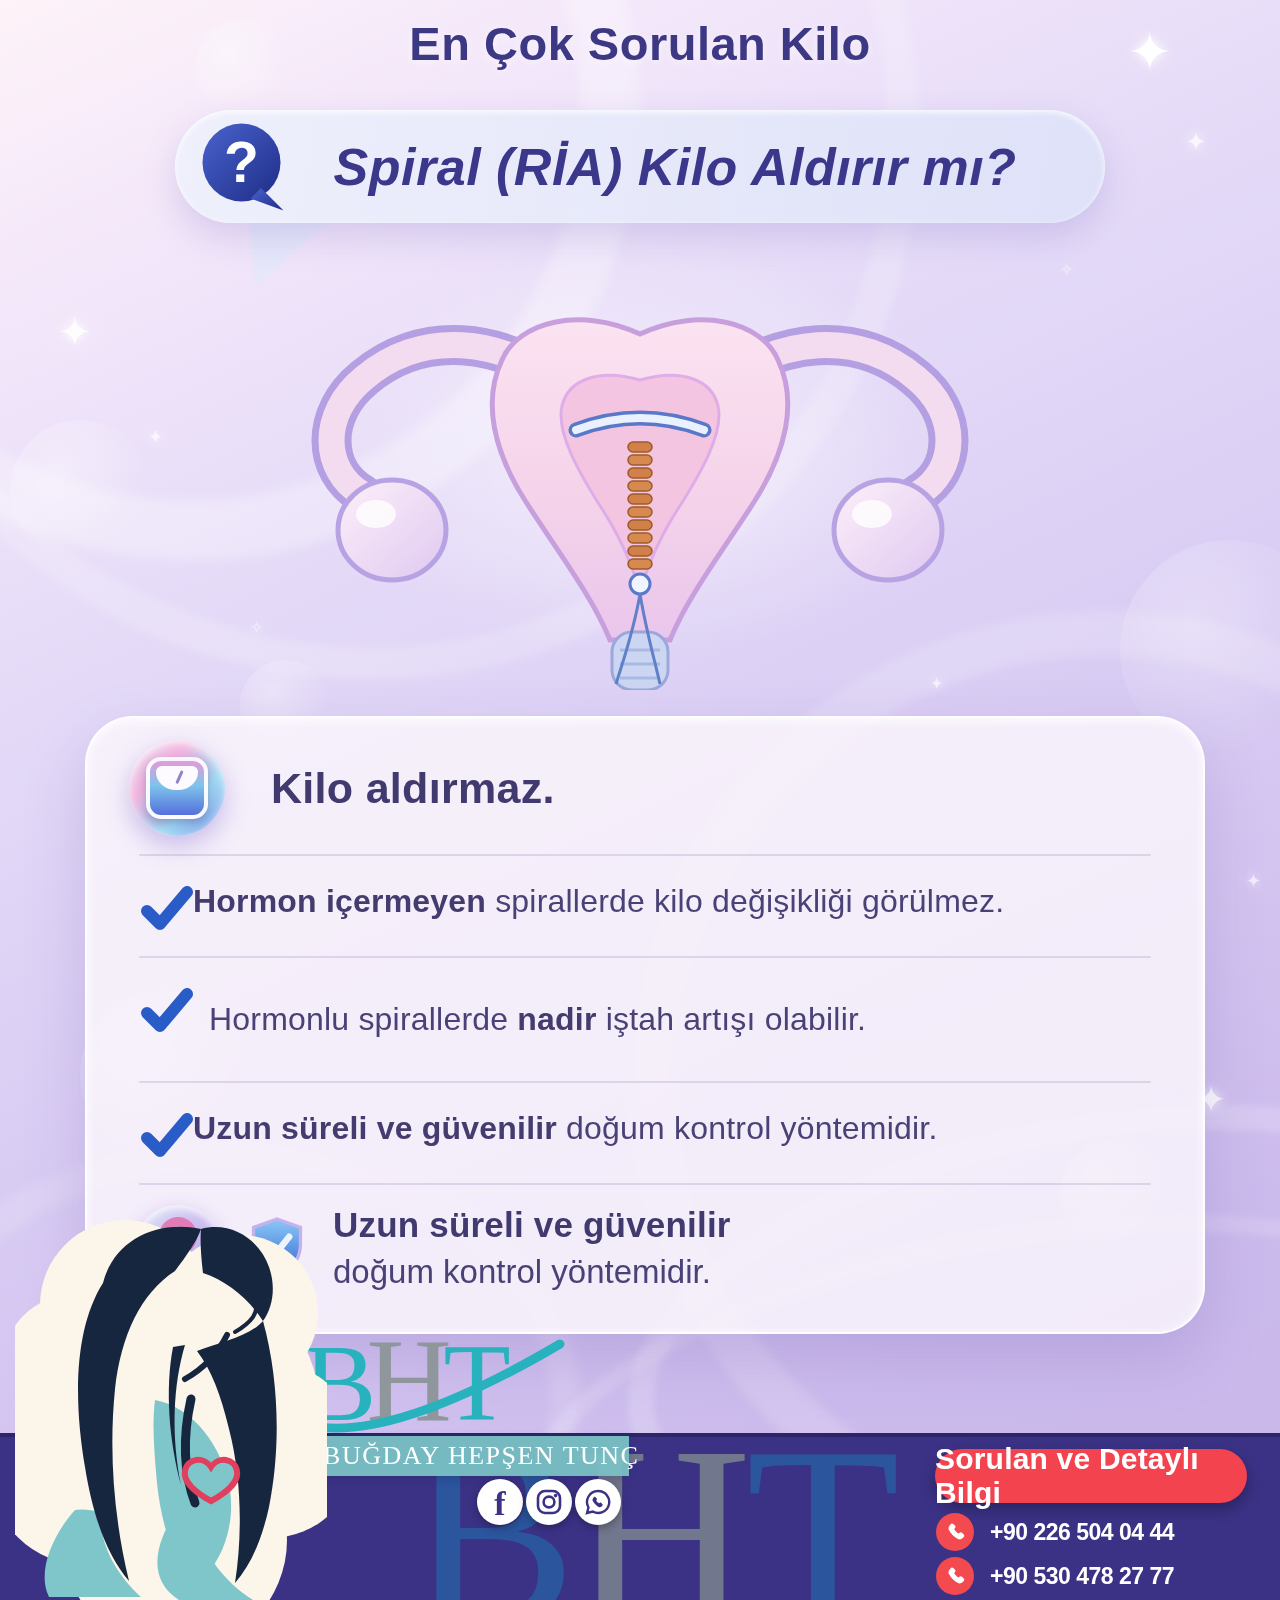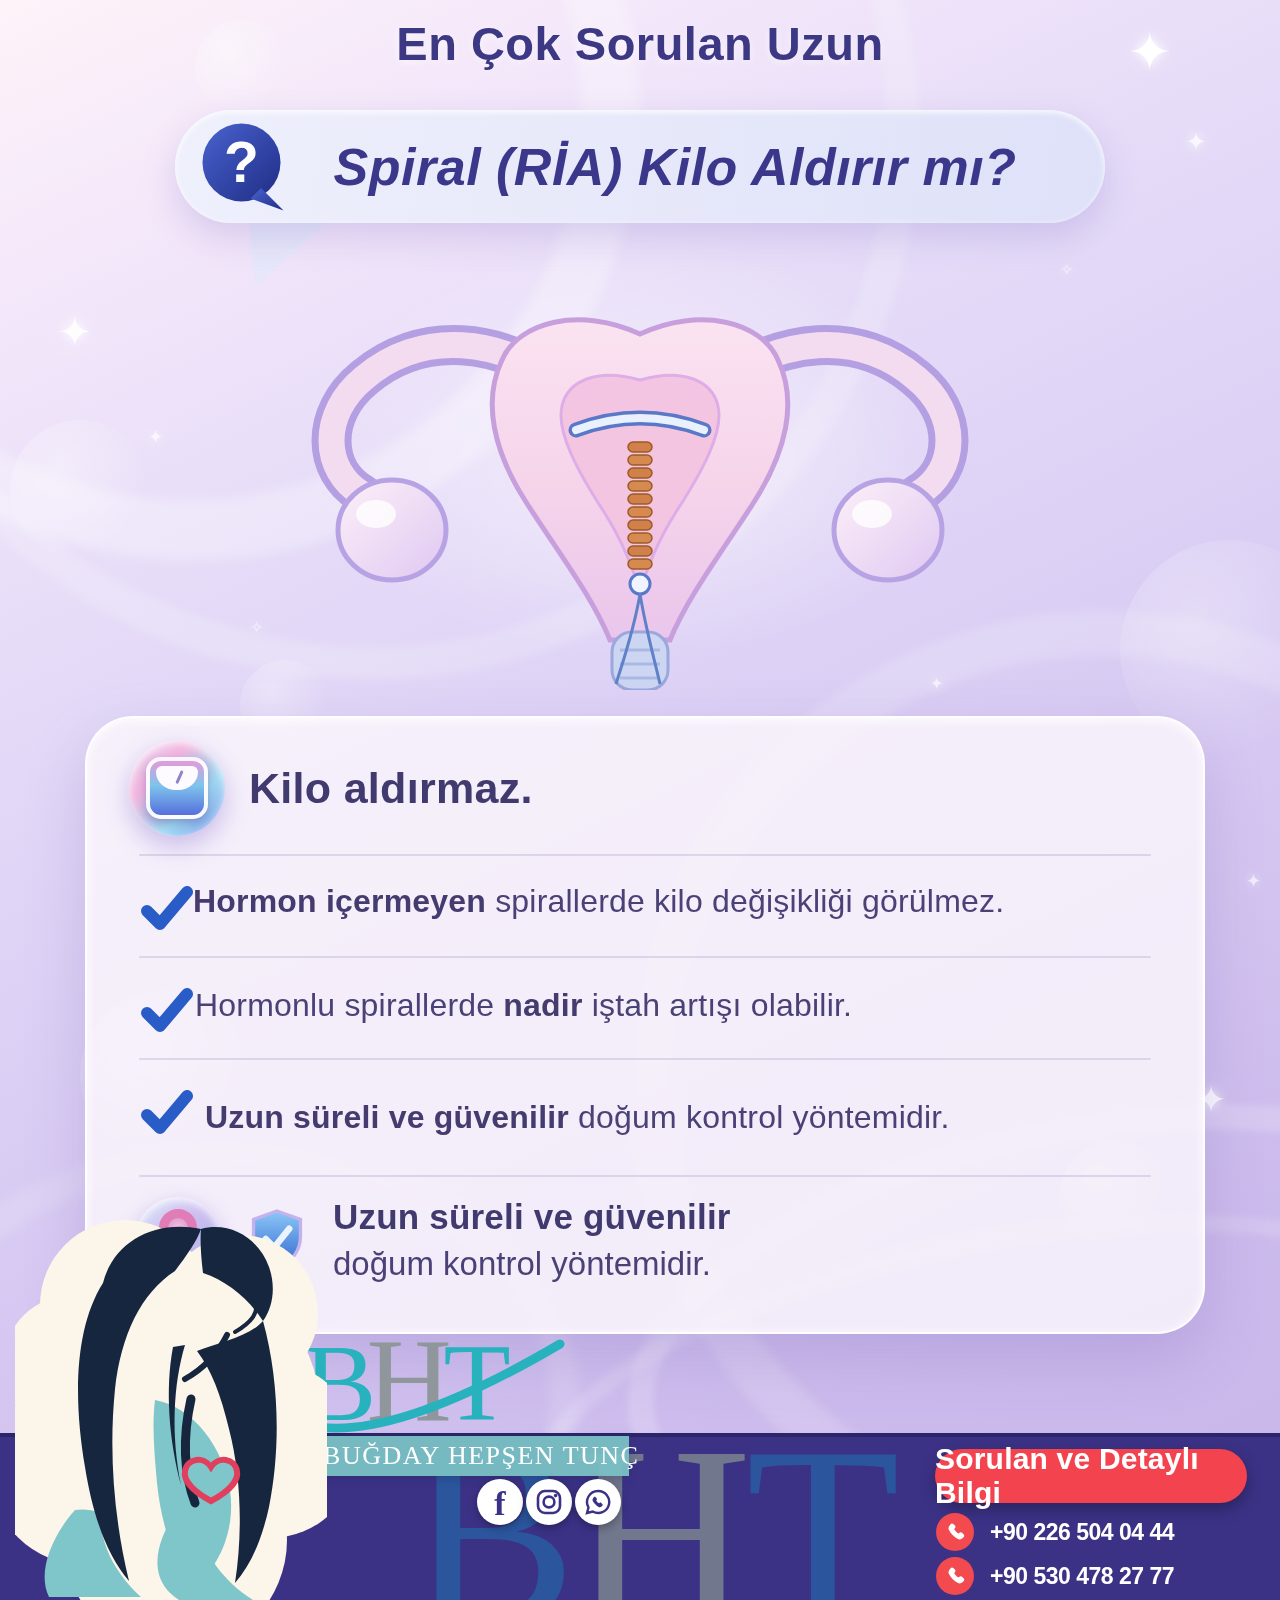--- a/index.html
+++ b/index.html
@@ -32,21 +32,21 @@
   .qtext{flex:1;text-align:center;font-size:52px;font-weight:bold;color:#3b388c;padding-right:46px;letter-spacing:.5px;font-style:italic;}
 
   
   .card{position:absolute;left:85px;top:716px;width:1120px;height:618px;border-radius:48px;
         background:rgba(250,245,251,.82);
         border:2px solid rgba(255,255,255,.85);
         box-shadow:0 24px 60px rgba(110,85,175,.22), inset 0 2px 10px rgba(255,255,255,.9);
         padding:22px 42px 0 42px;}
   .row{display:flex;align-items:flex-start;}
   .hr{height:2px;background:rgba(95,82,145,.16);border-radius:2px;margin:0 10px;}
-  .headrow{align-items:center;gap:24px;margin-bottom:18px;}
+  .headrow{align-items:center;gap:46px;margin-bottom:18px;}
   .headline{font-size:43px;font-weight:bold;color:#403a6f;letter-spacing:.3px;}
 
   .scale-badge{width:96px;height:96px;border-radius:50%;flex:0 0 auto;
         background:linear-gradient(135deg,#e8dcf4 0%,#f2b4de 32%,#9fd9f2 66%,#7f98ee 100%);
         box-shadow:0 10px 24px rgba(120,95,200,.35), inset 0 3px 8px rgba(255,255,255,.85);
         display:flex;align-items:center;justify-content:center;}
   .scale-inner{width:62px;height:62px;border-radius:15px;border:4px solid rgba(255,255,255,.95);
         background:linear-gradient(180deg,#e49ada 0%,#7fc4ec 45%,#5570dc 100%);
         position:relative;overflow:hidden;box-shadow:0 4px 8px rgba(60,50,130,.35);}
   .scale-dial{position:absolute;left:50%;top:5px;transform:translateX(-50%);width:42px;height:24px;
@@ -127,21 +127,21 @@
   <span class="sparkle" style="left:1186px;top:130px;font-size:24px;opacity:.8">✦</span>
   <span class="sparkle" style="left:58px;top:312px;font-size:40px;opacity:.95">✦</span>
   <span class="sparkle" style="left:148px;top:428px;font-size:18px;opacity:.7">✦</span>
   <span class="sparkle" style="left:1196px;top:1082px;font-size:36px;opacity:.9">✦</span>
   <span class="sparkle" style="left:1246px;top:872px;font-size:18px;opacity:.7">✦</span>
   <span class="sparkle" style="left:930px;top:676px;font-size:16px;opacity:.7">✦</span>
   <span class="sparkle" style="left:1060px;top:262px;font-size:16px;opacity:.6">✧</span>
   <span class="sparkle" style="left:432px;top:198px;font-size:14px;opacity:.6">✧</span>
   <span class="sparkle" style="left:250px;top:620px;font-size:16px;opacity:.6">✧</span>
 
-  <div class="title">En Çok Sorulan Uzun</div>
+  <div class="title">En Çok Sorulan Kilo</div>
 
   <div class="qtail"></div>
   <div class="qbar">
     <svg class="qbubble" viewBox="0 0 64 64">
       <defs>
         <linearGradient id="qg" x1="0" y1="0" x2="1" y2="1">
           <stop offset="0" stop-color="#4a63cf"></stop>
             <stop offset="1" stop-color="#1e2c85"></stop>
         </linearGradient>
       </defs>
@@ -223,29 +223,29 @@
         <path d="M3 13.5 L9.5 20 L23 4" fill="none" stroke="#2a5cc8" stroke-width="6" stroke-linecap="round" stroke-linejoin="round"></path>
       </svg>
       <p class="btext" style="margin:0"><span></span><b>Hormon içermeyen</b><span> spirallerde kilo değişikliği görülmez.</span></p>
     </div>
     <div class="hr"></div>
 
     <div class="row bullet">
       <svg class="check" viewBox="0 0 26 24">
         <path d="M3 13.5 L9.5 20 L23 4" fill="none" stroke="#2a5cc8" stroke-width="6" stroke-linecap="round" stroke-linejoin="round"></path>
       </svg>
-      <p class="btext" style="margin:2px"><span>Hormonlu spirallerde </span><b>nadir</b><span> iştah artışı olabilir.</span></p>
+      <p class="btext" style="margin:16px"><span>Hormonlu spirallerde </span><b>nadir</b><span> iştah artışı olabilir.</span></p>
     </div>
     <div class="hr"></div>
 
     <div class="row bullet">
       <svg class="check" viewBox="0 0 26 24">
         <path d="M3 13.5 L9.5 20 L23 4" fill="none" stroke="#2a5cc8" stroke-width="6" stroke-linecap="round" stroke-linejoin="round"></path>
       </svg>
-      <p class="btext" style="margin:12px"><span></span><b>Uzun süreli ve güvenilir</b><span> doğum kontrol yöntemidir.</span></p>
+      <p class="btext" style="margin:0"><span></span><b>Uzun süreli ve güvenilir</b><span> doğum kontrol yöntemidir.</span></p>
     </div>
     <div class="hr"></div>
 
     <div class="row hlrow">
       <div class="female-badge">
         <div class="female-ring"></div>
           <div class="female-stem"></div>
       </div>
       <svg class="shield" viewBox="0 0 64 70">
         <defs>

